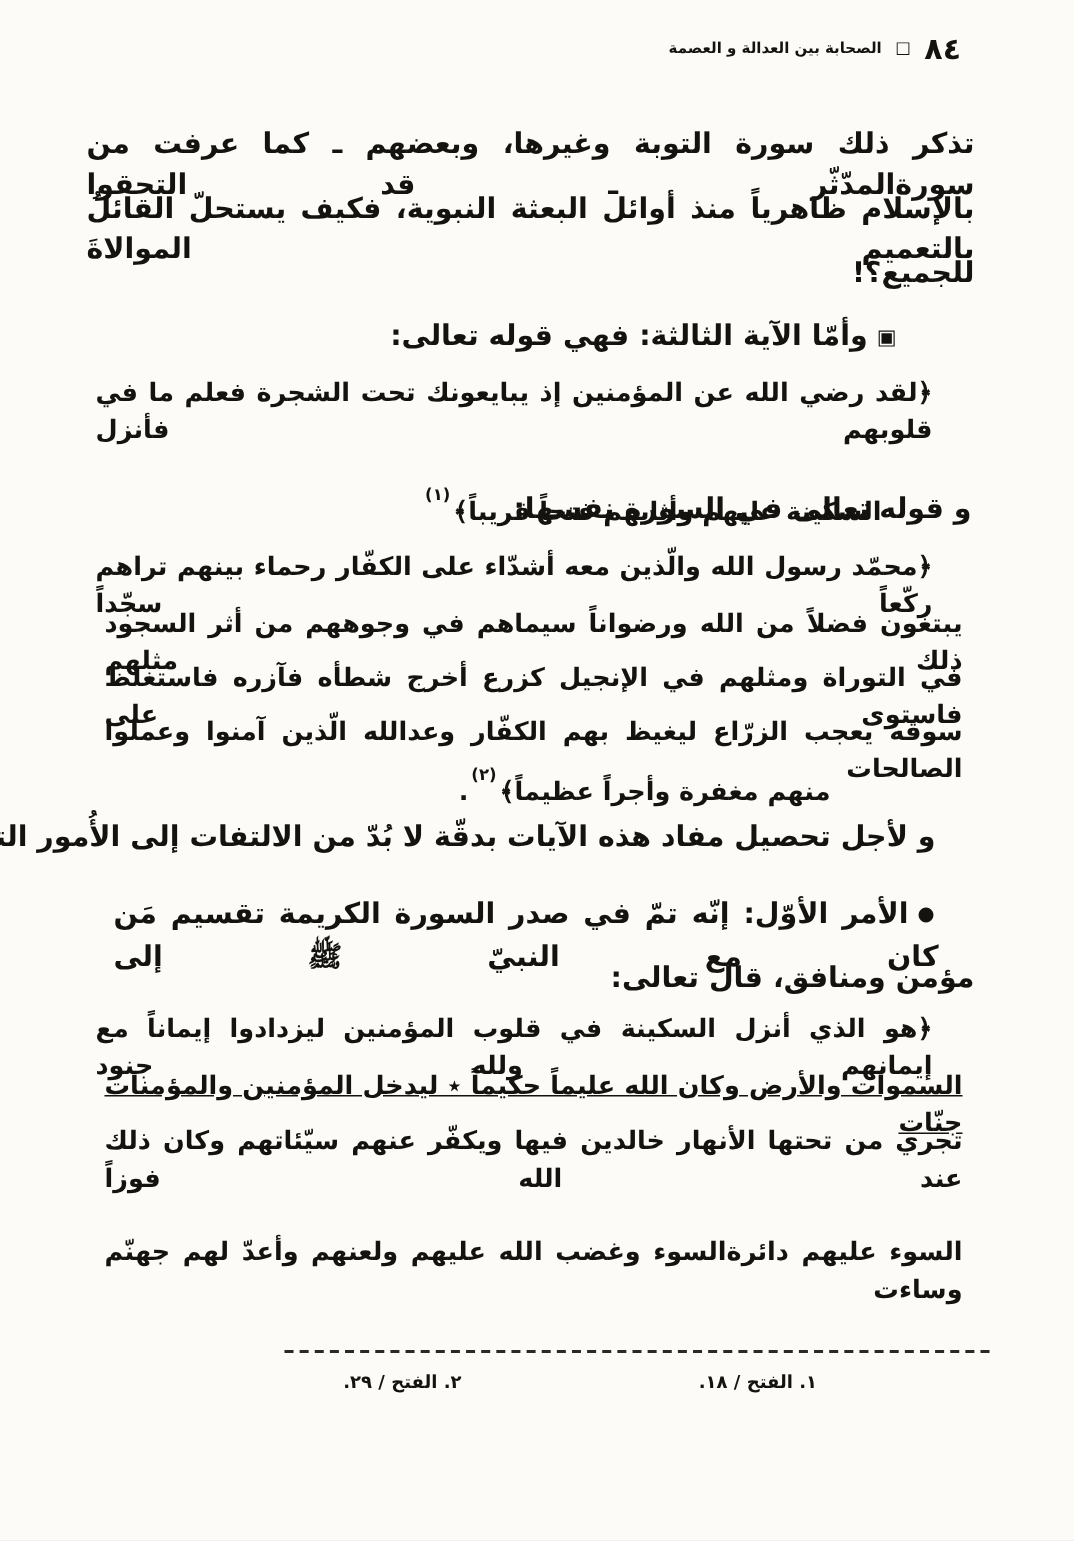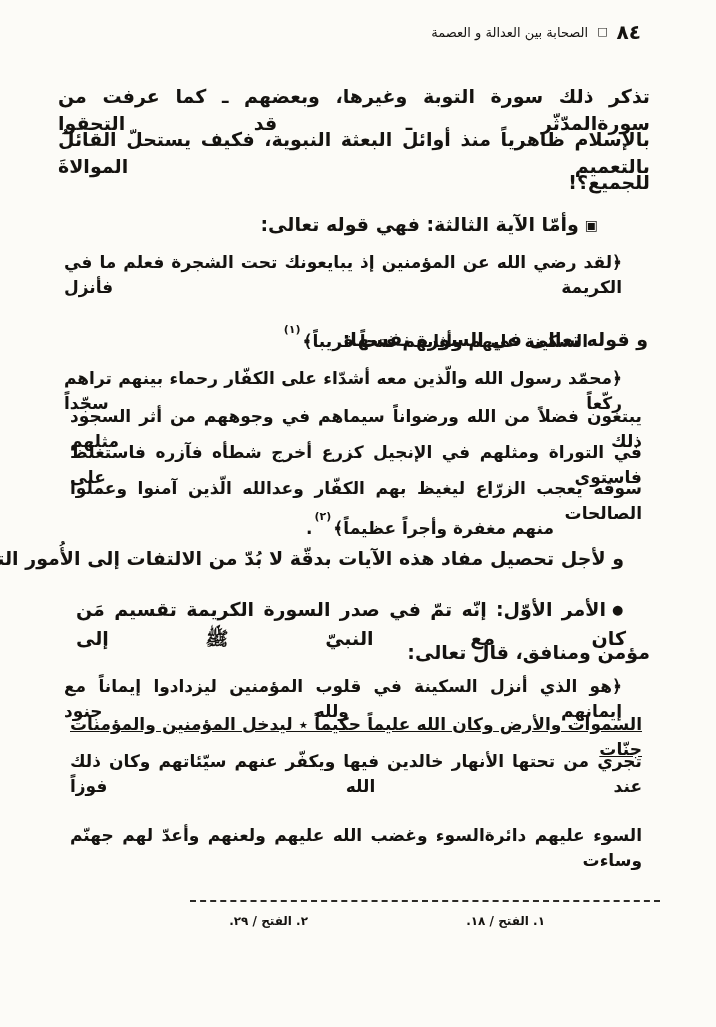--- a/index.html
+++ b/index.html
@@ -27,21 +27,21 @@
   }
   .verse { font-size:17px; line-height:25px; }
   .hdr {
     position:absolute;
     top:20px; right:75px;
     display:flex; align-items:center; gap:9px;
     direction:rtl;
   }
   .hdr .pnum { font-weight:700; font-size:20px; }
   .hdr .sq   { font-size:11px; line-height:11px; position:relative; top:-1px; }
-  .hdr .btitle { font-weight:400; font-size:13px; }
+  .hdr .btitle { font-weight:700; font-size:10px; }
   .secsq { font-size:14px; margin-left:6px; position:relative; top:-1px; }
   .bullet-dot { font-size:13px; margin-left:6px; position:relative; top:-2px; }
   sup.fnref {
     font-size:11px; font-weight:700;
     position:relative; top:-7px;
     margin:0 2px;
     white-space:nowrap;
   }
   .divider {
     position:absolute;
@@ -68,21 +68,21 @@
   </div>
 
   <div class="line just" style="top:83px; right:66px; left:58px;">تذكر ذلك سورة التوبة وغيرها، وبعضهم ـ كما عرفت من سورةالمدّثّر ـ قد التحقوا</div>
   <div class="line just" style="top:126px; right:66px; left:58px;">بالإسلام ظاهرياً منذ أوائل البعثة النبوية، فكيف يستحلّ القائلُ بالتعميم الموالاةَ</div>
   <div class="line" style="top:169px; right:66px;">للجميع؟!</div>
 
   <div class="line" style="top:211px; right:118px;">
     <span class="secsq">▣</span><span>وأمّا الآية الثالثة: فهي قوله تعالى:</span>
   </div>
 
-  <div class="line verse just" style="top:250px; right:94px; left:64px;">﴿لقد رضي الله عن المؤمنين إذ يبايعونك تحت الشجرة فعلم ما في الكريمة فأنزل</div>
+  <div class="line verse just" style="top:250px; right:94px; left:64px;">﴿لقد رضي الله عن المؤمنين إذ يبايعونك تحت الشجرة فعلم ما في قلوبهم فأنزل</div>
   <div class="line verse" style="top:289px; right:128px;margin-top:35px;">
     <span>السكينة عليهم وأثابهم فتحاً قريباً﴾</span><sup class="fnref">(١)</sup>
   </div>
 
   <div class="line" style="top:326px; right:68px;">و قوله تعالى في السورة نفسها:</div>
 
   <div class="line verse just" style="top:366px; right:94px; left:64px;">﴿محمّد رسول الله والّذين معه أشدّاء على الكفّار رحماء بينهم تراهم ركّعاً سجّداً</div>
   <div class="line verse just" style="top:404px; right:74px; left:70px;">يبتغون فضلاً من الله ورضواناً سيماهم في وجوههم من أثر السجود ذلك مثلهم</div>
   <div class="line verse just" style="top:440px; right:74px; left:70px;">في التوراة ومثلهم في الإنجيل كزرع أخرج شطأه فآزره فاستغلظ فاستوى على</div>
   <div class="line verse just" style="top:476px; right:74px; left:70px;">سوقه يعجب الزرّاع ليغيظ بهم الكفّار وعدالله الّذين آمنوا وعملوا الصالحات</div>

